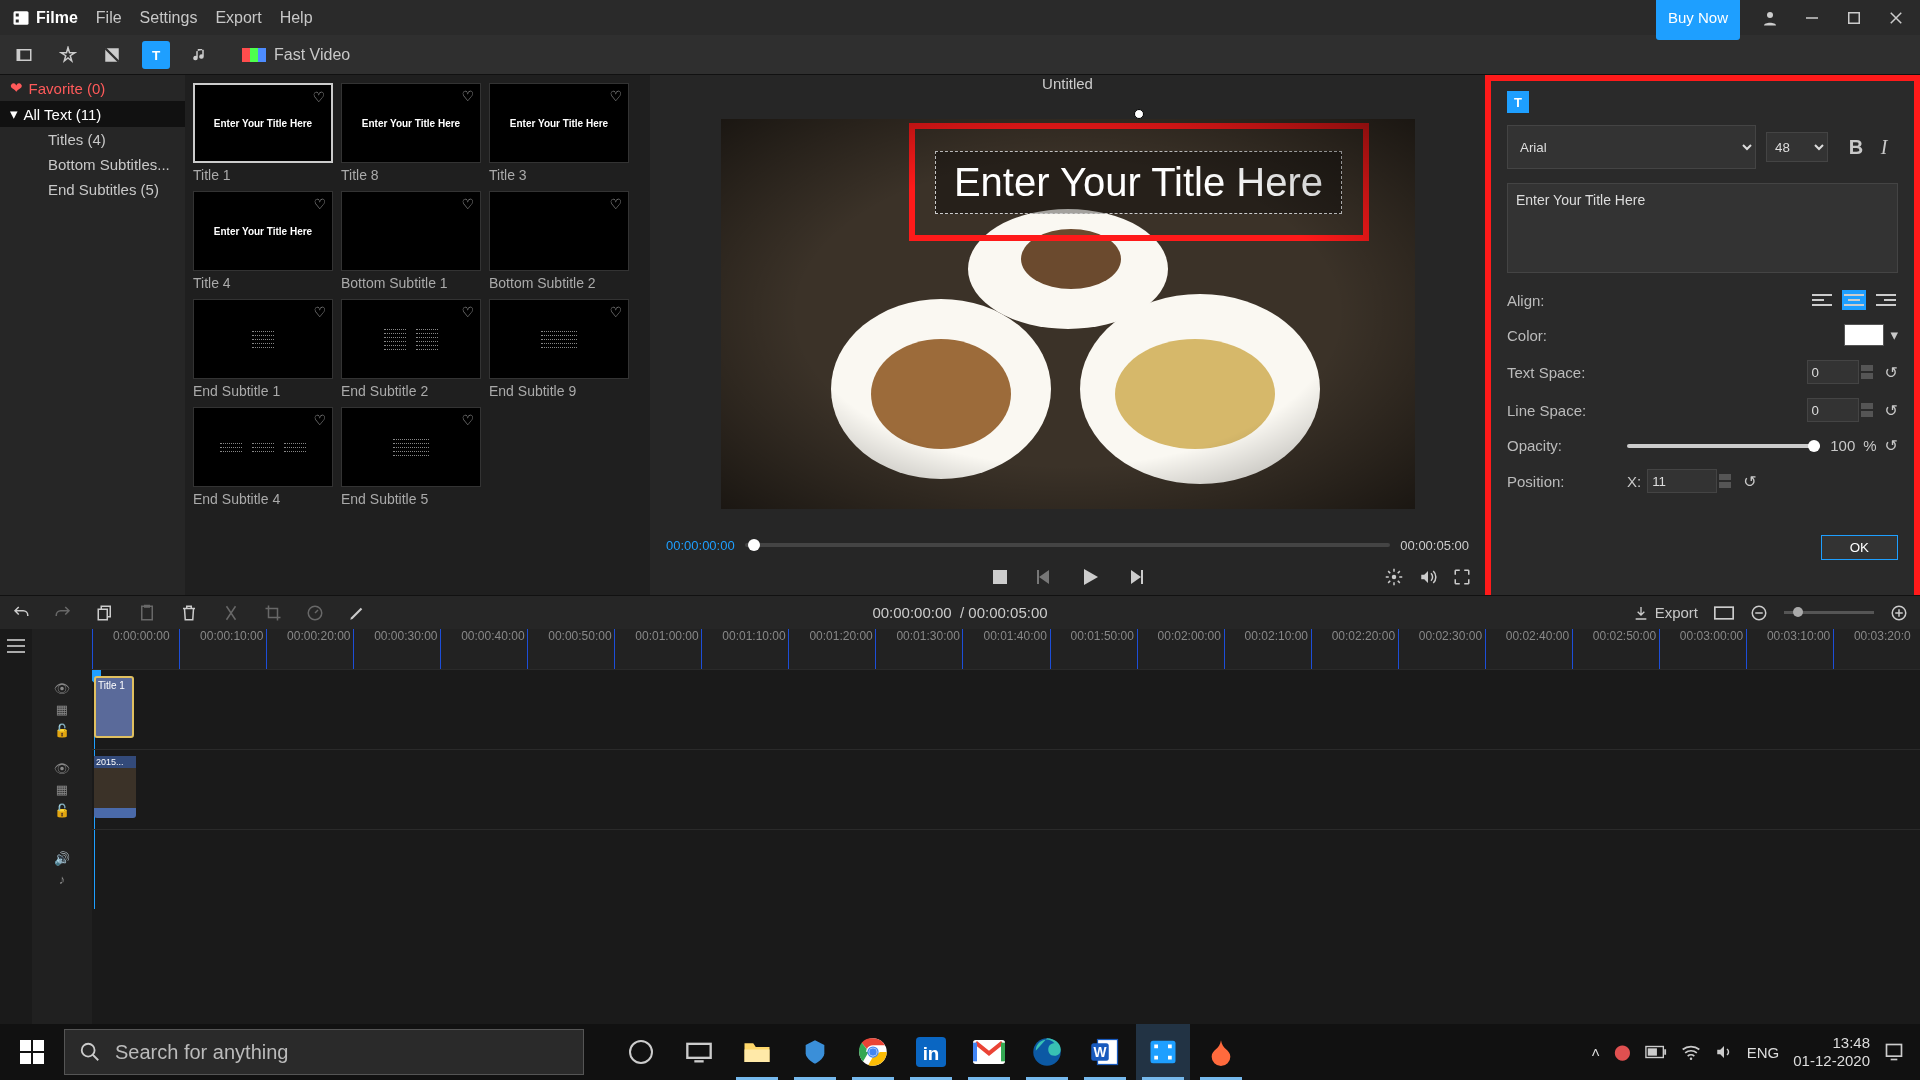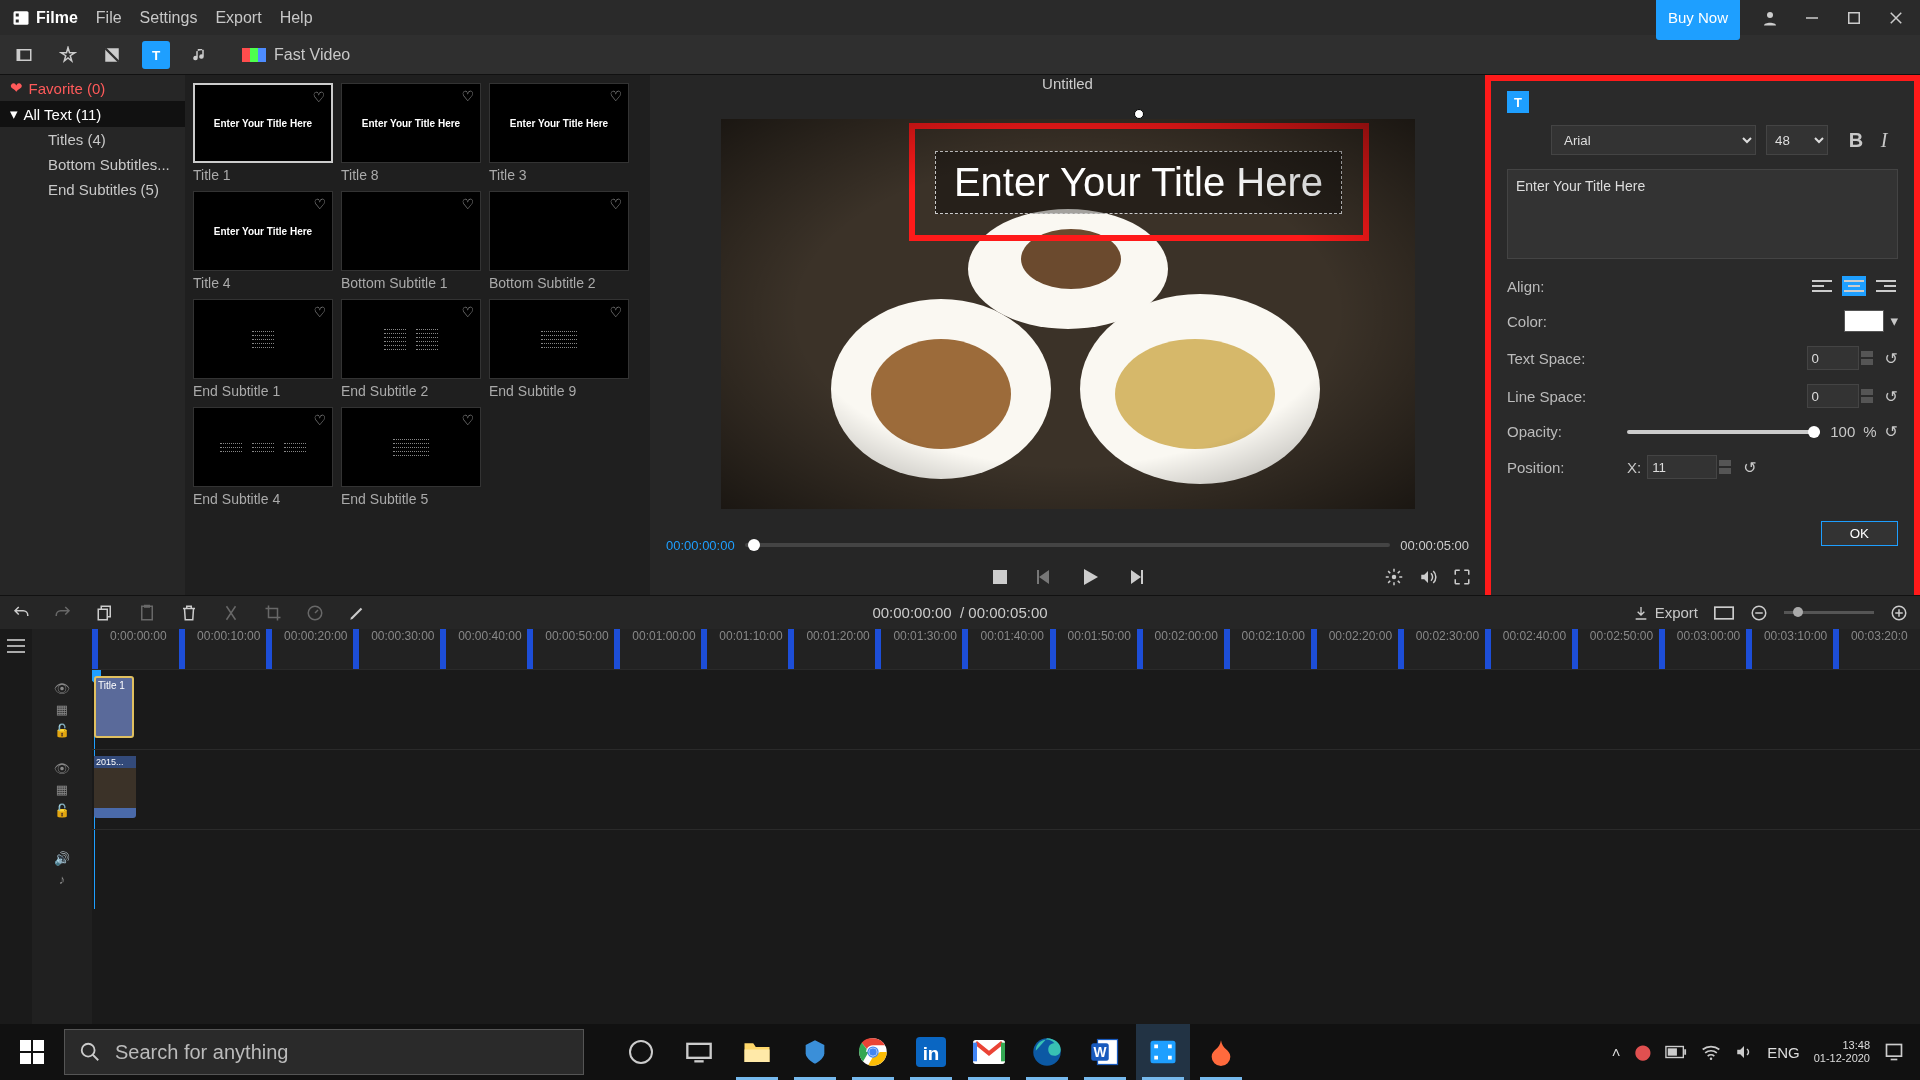--- a/index.html
+++ b/index.html
@@ -63,21 +63,21 @@
 .scrub-track { flex: 1; height: 4px; background: #444; position: relative; border-radius: 2px; }
 .scrub-head { position: absolute; left: 0.5%; top: -4px; width: 12px; height: 12px; background: #fff; border-radius: 50%; }
 .play-ctrls { height: 36px; display: flex; align-items: center; justify-content: center; gap: 26px; position: relative; }
 .play-ctrls .right-ctrls { position: absolute; right: 14px; display: flex; gap: 16px; }
 
 
 .props-panel { width: 435px; background: #2a2a2a; border: 6px solid #ff1a1a; border-bottom: none; padding: 10px 16px; font-size: 15px; }
 .props-tab { width: 22px; height: 22px; background: #1e9fff; display: flex; align-items: center; justify-content: center; margin-bottom: 12px; }
 .prop-row { display: flex; align-items: center; margin-bottom: 14px; }
 .prop-label { width: 120px; color: #bbb; }
-.font-select { flex: 1; background: #333; border: 1px solid #444; color: #ddd; padding: 0 8px; height: 30px; margin-left: 44px; }
+.font-select { flex: 1; background: #333; border: 1px solid #444; color: #ddd; padding: 0 8px; height: 44px; }
 .size-select { width: 62px; background: #333; border: 1px solid #444; color: #ddd; padding: 4px; height: 30px; margin-left: 10px; }
 .bi-btn { width: 28px; text-align: center; font-size: 20px; cursor: pointer; }
 .text-input-area { width: 100%; height: 90px; background: #333; border: 1px solid #444; color: #ddd; padding: 8px; resize: none; font-family: Arial; font-size: 14px; }
 .align-btns { display: flex; gap: 8px; }
 .align-btn { width: 24px; height: 20px; display: flex; flex-direction: column; gap: 3px; justify-content: center; cursor: pointer; padding: 2px; }
 .align-btn.selected { background: #1e9fff; }
 .align-btn span { height: 2px; background: #ccc; width: 100%; }
 .align-btn span.short { width: 60%; }
 .align-left span.short { align-self: flex-start; }
 .align-center span.short { align-self: center; }
@@ -97,21 +97,21 @@
 .timeline-toolbar .right-tools { margin-left: auto; display: flex; align-items: center; gap: 16px; }
 .zoom-slider { width: 90px; height: 3px; background: #555; position: relative; }
 .zoom-handle { position: absolute; left: 10%; top: -4px; width: 10px; height: 10px; background: #aaa; border-radius: 50%; }
 
 
 .timeline { height: 395px; background: #1a1a1a; display: flex; }
 .track-headers { width: 60px; background: #202020; padding-top: 40px; }
 .track-header { height: 80px; display: flex; flex-direction: column; align-items: center; justify-content: center; gap: 6px; color: #888; font-size: 13px; }
 .timeline-body { flex: 1; position: relative; overflow: hidden; }
 .ruler { height: 40px; display: flex; font-size: 12px; color: #888; background: #222; position: relative; }
-.ruler-tick { width: 90px; border-left: 6px solid #1d4ed8; padding-left: 12px; }
+.ruler-tick { width: 90px; border-left: 1px solid #1d4ed8; padding-left: 20px; }
 .tracks { position: relative; }
 .playhead { position: absolute; left: 2px; top: 0; bottom: 0; width: 1px; background: #1e9fff; }
 .playhead::before { content: ""; position: absolute; top: 0; left: -6px; width: 13px; height: 14px; background: #1e9fff; clip-path: polygon(0 0, 100% 0, 100% 60%, 50% 100%, 0 60%); }
 .track-row { height: 80px; border-top: 1px solid #2a2a2a; position: relative; }
 .clip { position: absolute; top: 6px; height: 62px; border-radius: 3px; }
 .clip.title-clip { left: 2px; width: 40px; background: #5a6a9a; border: 2px solid #e0c060; }
 .clip.title-clip .lbl { font-size: 10px; color: #fff; padding: 2px; }
 .clip.video-clip { left: 2px; width: 42px; background: #4a6aaa; }
 .clip.video-clip .lbl { font-size: 9px; color: #fff; background: #334a7a; padding: 1px 2px; }
 .clip.video-clip .thumb-mini { width: 100%; height: 40px; background: #3b3228; }
@@ -120,21 +120,21 @@
 .taskbar { position: absolute; bottom: 0; left: 0; right: 0; height: 56px; background: #111; display: flex; align-items: center; }
 .start-btn { width: 64px; height: 56px; display: flex; align-items: center; justify-content: center; cursor: pointer; }
 .win-logo { width: 24px; height: 24px; display: grid; grid-template: 1fr 1fr / 1fr 1fr; gap: 2px; }
 .win-logo span { background: #fff; }
 .search-box { width: 520px; height: 46px; background: #2a2a2a; border: 1px solid #555; display: flex; align-items: center; padding: 0 14px; gap: 14px; color: #bbb; font-size: 20px; }
 .task-icons { display: flex; gap: 4px; margin-left: 30px; }
 .task-icon { width: 54px; height: 56px; display: flex; align-items: center; justify-content: center; font-size: 26px; cursor: pointer; position: relative; }
 .task-icon.active::after { content: ""; position: absolute; bottom: 0; left: 6px; right: 6px; height: 3px; background: #76b9ed; }
 .task-icon.highlighted { background: #223344; }
 .systray { margin-left: auto; display: flex; align-items: center; gap: 14px; padding-right: 16px; color: #ddd; font-size: 15px; }
-.clock { text-align: right; font-size: 11px; line-height: 1.2; }
+.clock { text-align: right; font-size: 15px; line-height: 1.2; }
 
 svg { display: block; }
 .ico { width: 18px; height: 18px; }
 </style>
 </head>
 <body>
 
 <div class="menu-bar">
   <div class="logo">
     <svg class="ico" viewBox="0 0 24 24">

